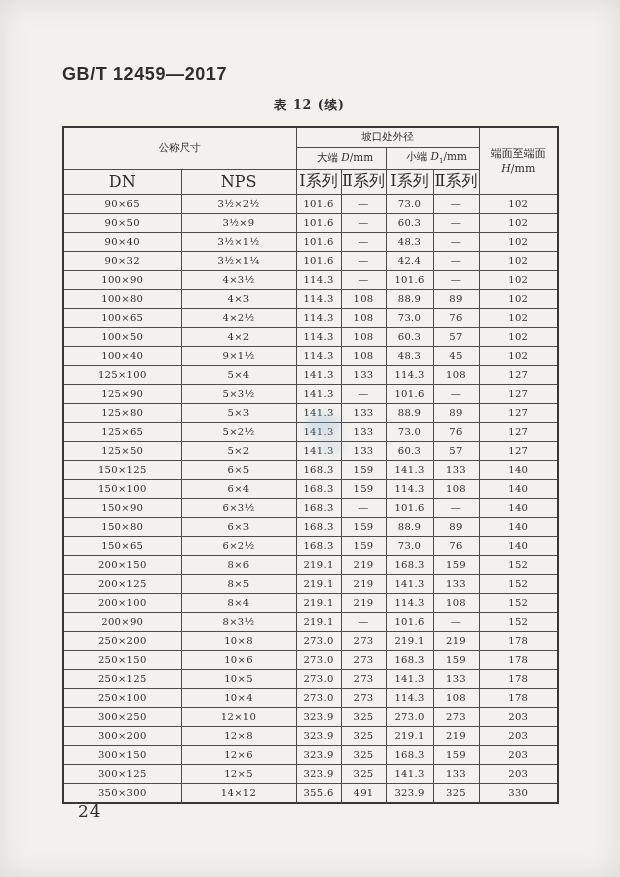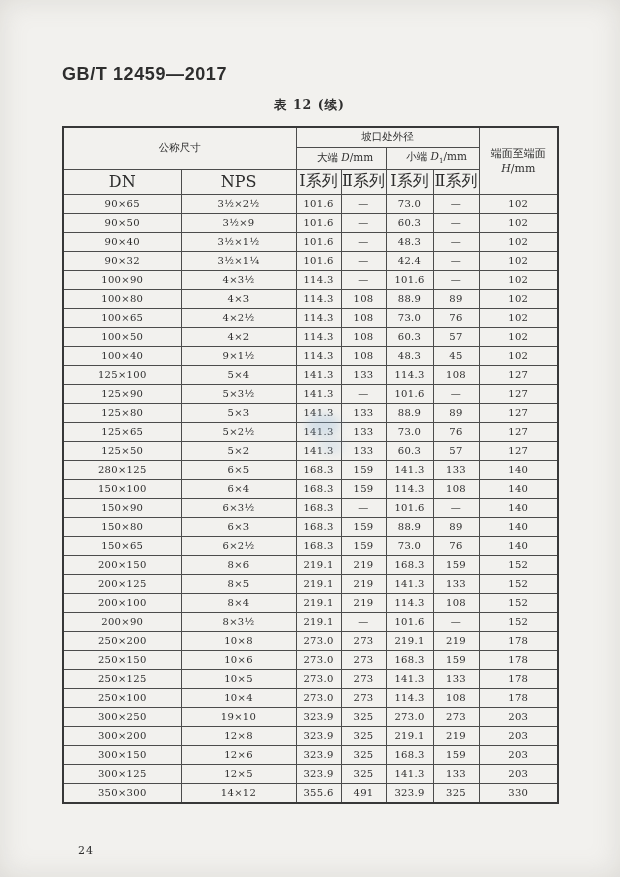--- a/index.html
+++ b/index.html
@@ -47,22 +47,22 @@
   }
   thead th{font-size:10.5px;}
   tr.h1 th{height:20px;}
   tr.h2 th{height:22px;padding-left:8px;}
   tr.h3 th{height:25px;font-size:16px;}
   tbody td{height:18px;font-size:10px;line-height:18px;letter-spacing:0.3px;}
   th.f2f{font-size:11px;line-height:15px;}
   .var{font-style:italic;font-family:"DejaVu Serif","Liberation Serif",serif;}
   sub{font-size:7px;}
   .page-num{
-    position:absolute;left:78px;top:844px;
-    font-size:11px;letter-spacing:1px;
+    position:absolute;left:78px;top:801px;
+    font-size:17px;letter-spacing:1px;
   }
   .wm{
     position:absolute;border-radius:50%;
     background:var(--wm);
     filter:blur(5px);
     pointer-events:none;
   }
   .wm1{left:306px;top:414px;width:34px;height:22px;opacity:0.30;}
   .wm2{left:318px;top:438px;width:26px;height:16px;opacity:0.20;}
 </style>
@@ -228,21 +228,21 @@
         <tr>
           <td>125×50</td>
           <td>5×2</td>
           <td>141.3</td>
           <td>133</td>
           <td>60.3</td>
           <td>57</td>
           <td>127</td>
         </tr>
         <tr>
-          <td>280×125</td>
+          <td>150×125</td>
           <td>6×5</td>
           <td>168.3</td>
           <td>159</td>
           <td>141.3</td>
           <td>133</td>
           <td>140</td>
         </tr>
         <tr>
           <td>150×100</td>
           <td>6×4</td>
@@ -346,21 +346,21 @@
           <td>250×100</td>
           <td>10×4</td>
           <td>273.0</td>
           <td>273</td>
           <td>114.3</td>
           <td>108</td>
           <td>178</td>
         </tr>
         <tr>
           <td>300×250</td>
-          <td>19×10</td>
+          <td>12×10</td>
           <td>323.9</td>
           <td>325</td>
           <td>273.0</td>
           <td>273</td>
           <td>203</td>
         </tr>
         <tr>
           <td>300×200</td>
           <td>12×8</td>
           <td>323.9</td>

